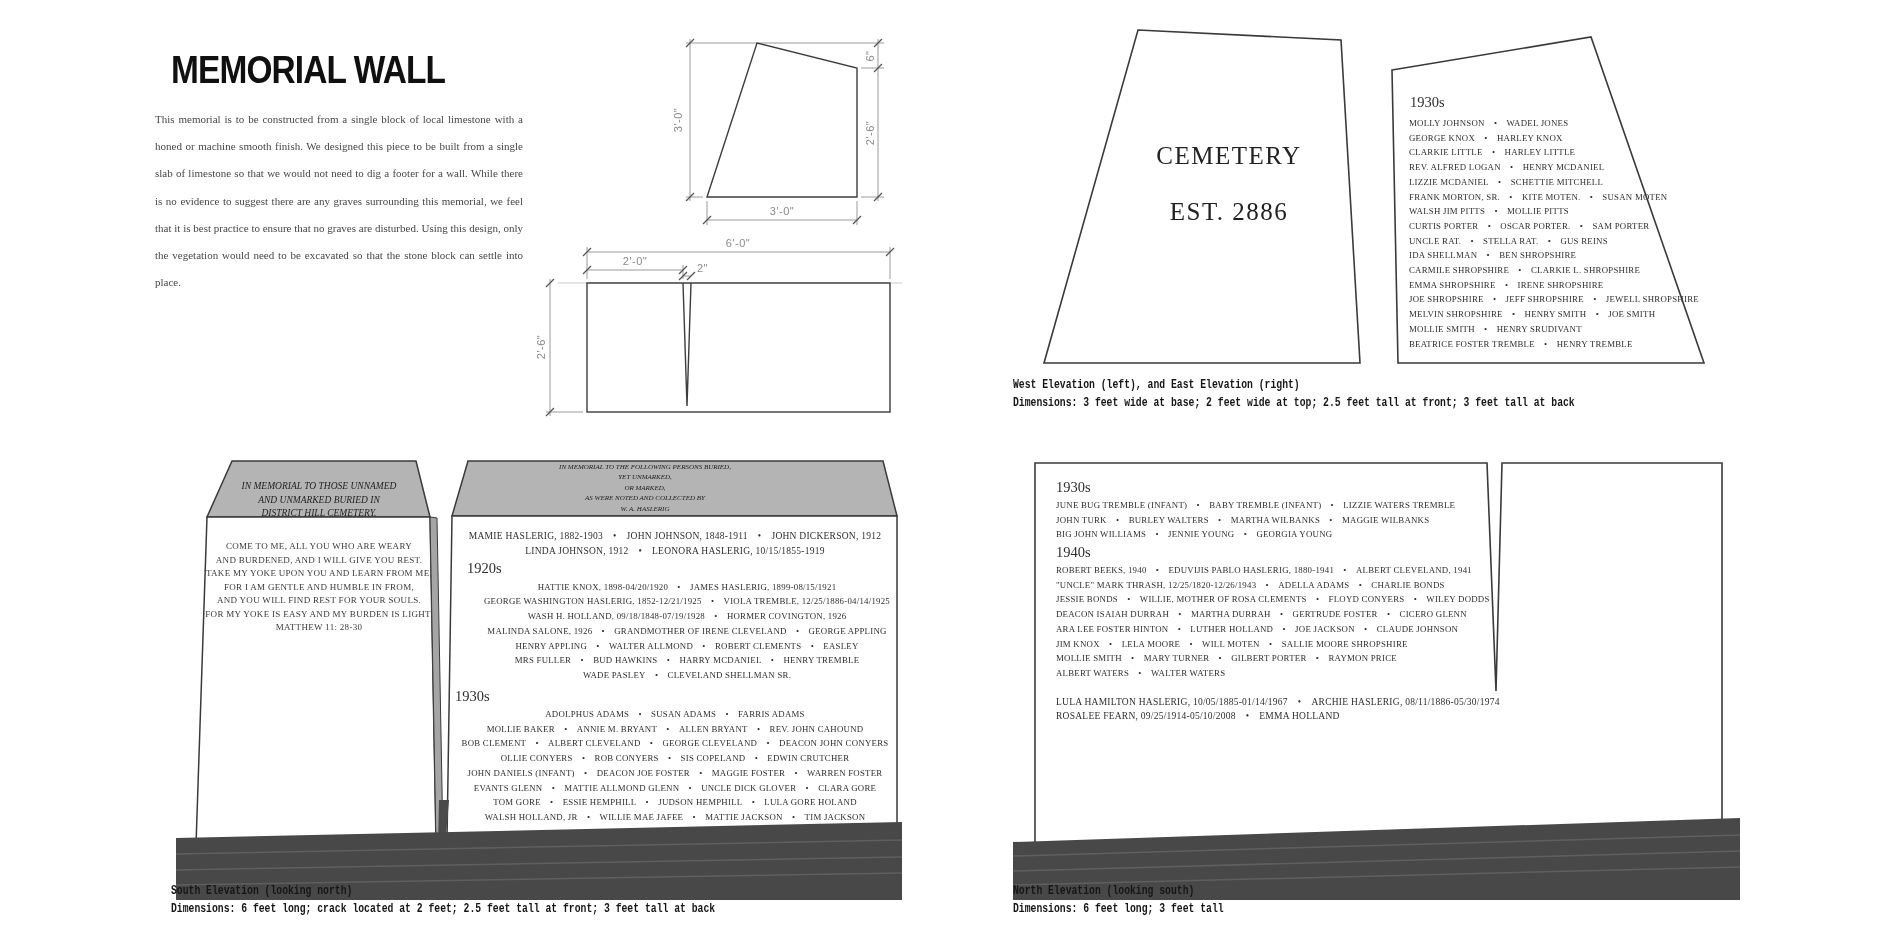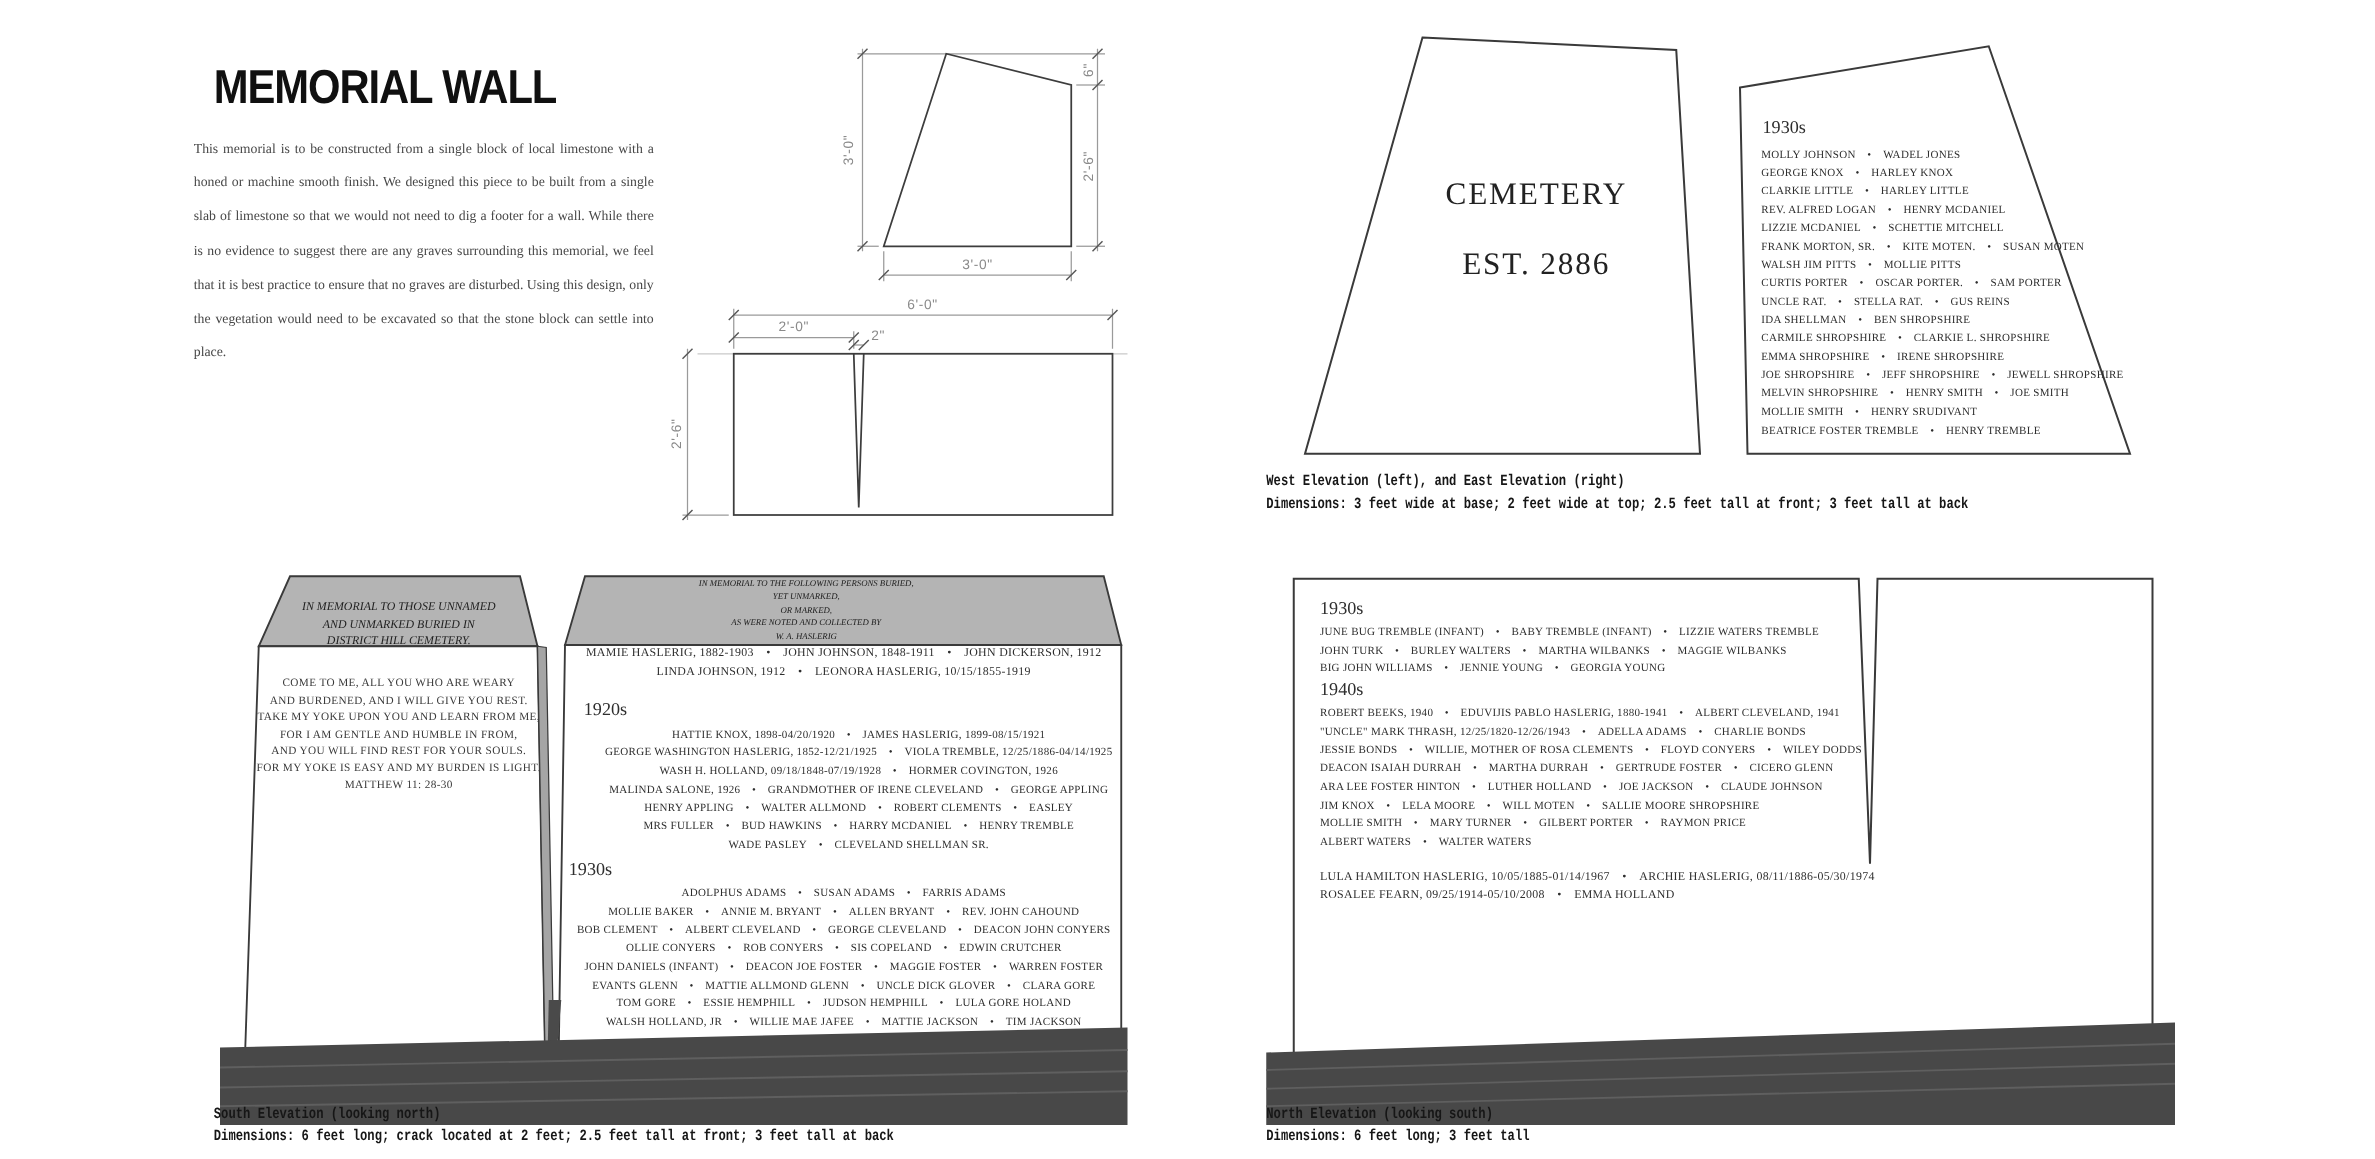--- a/index.html
+++ b/index.html
@@ -31,21 +31,21 @@
   .rows-c .mrow{white-space:nowrap;}
   .center-rows{text-align:center;}
 
   #south-left-top{left:208px;top:464px;width:222px;text-align:center;
     font-style:italic;font-size:9.5px;line-height:13.5px;color:#1f1f1f;margin-top:16px;}
   #south-scripture{left:205px;top:540px;width:228px;text-align:center;
     font-size:9px;line-height:13.5px;letter-spacing:.3px;color:#3a3a3a;}
   #south-right-top{left:530px;top:462px;width:230px;text-align:center;
     font-style:italic;font-size:7px;line-height:10.4px;color:#1c1c1c;}
 
-  #south-pre1920{left:455px;top:516px;width:440px;font-size:9.5px;line-height:15px;}
+  #south-pre1920{left:455px;top:529px;width:440px;font-size:9.5px;line-height:15px;}
   #south-1920s{left:455px;top:562px;width:440px;font-size:9.5px;line-height:13.7px;margin-left:12px;}
   #south-1930s{left:455px;top:689px;width:440px;font-size:9.5px;line-height:14px;}
 
   #north-1930s{left:1056px;top:480px;width:460px;font-size:9.5px;line-height:14px;}
   #north-1940s{left:1056px;top:545px;width:460px;font-size:9.5px;line-height:14px;}
   #north-later{left:1056px;top:695px;width:460px;font-size:9.5px;line-height:14.4px;}
 
   
   .caption{position:absolute;font-family:"Liberation Mono",monospace;font-weight:700;
     font-size:12.5px;line-height:17.5px;color:#161616;white-space:nowrap;

